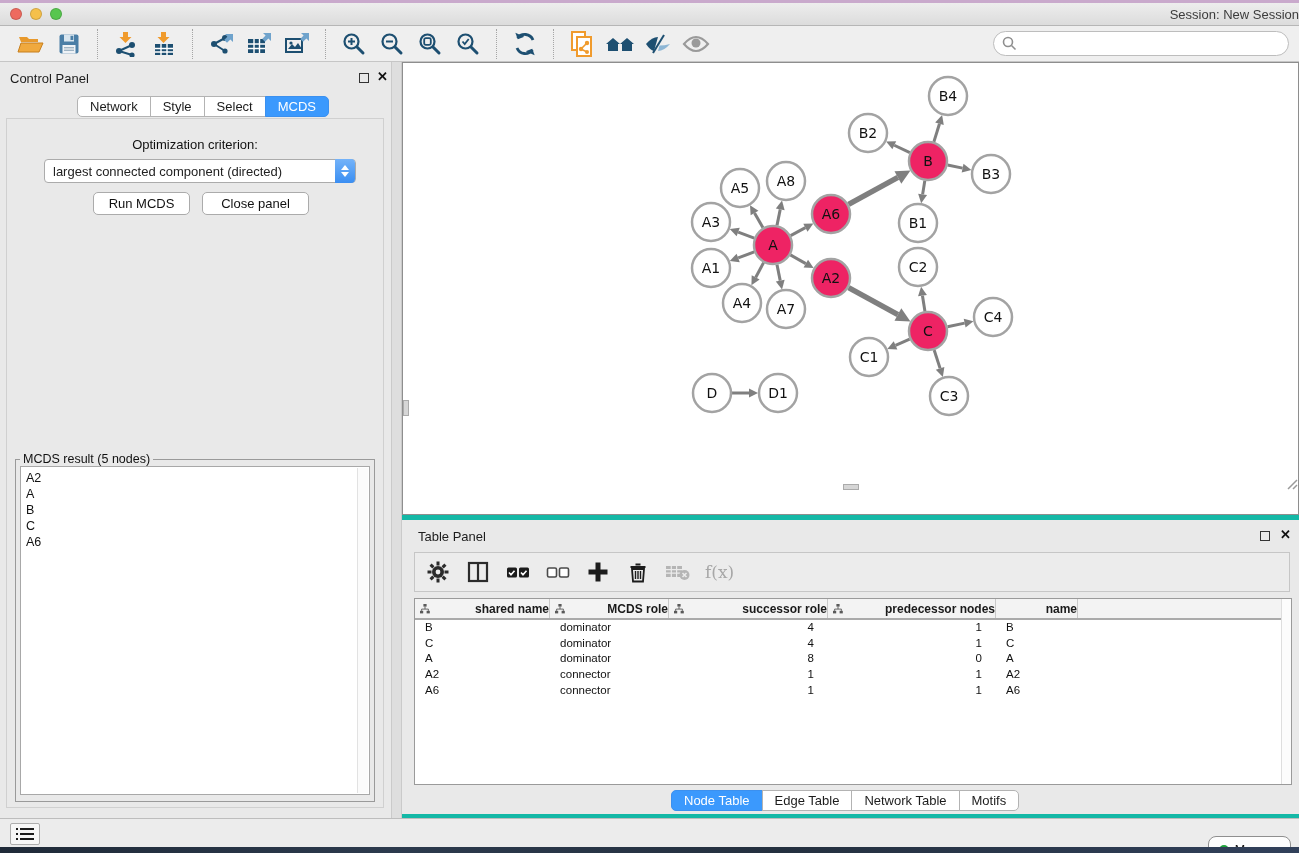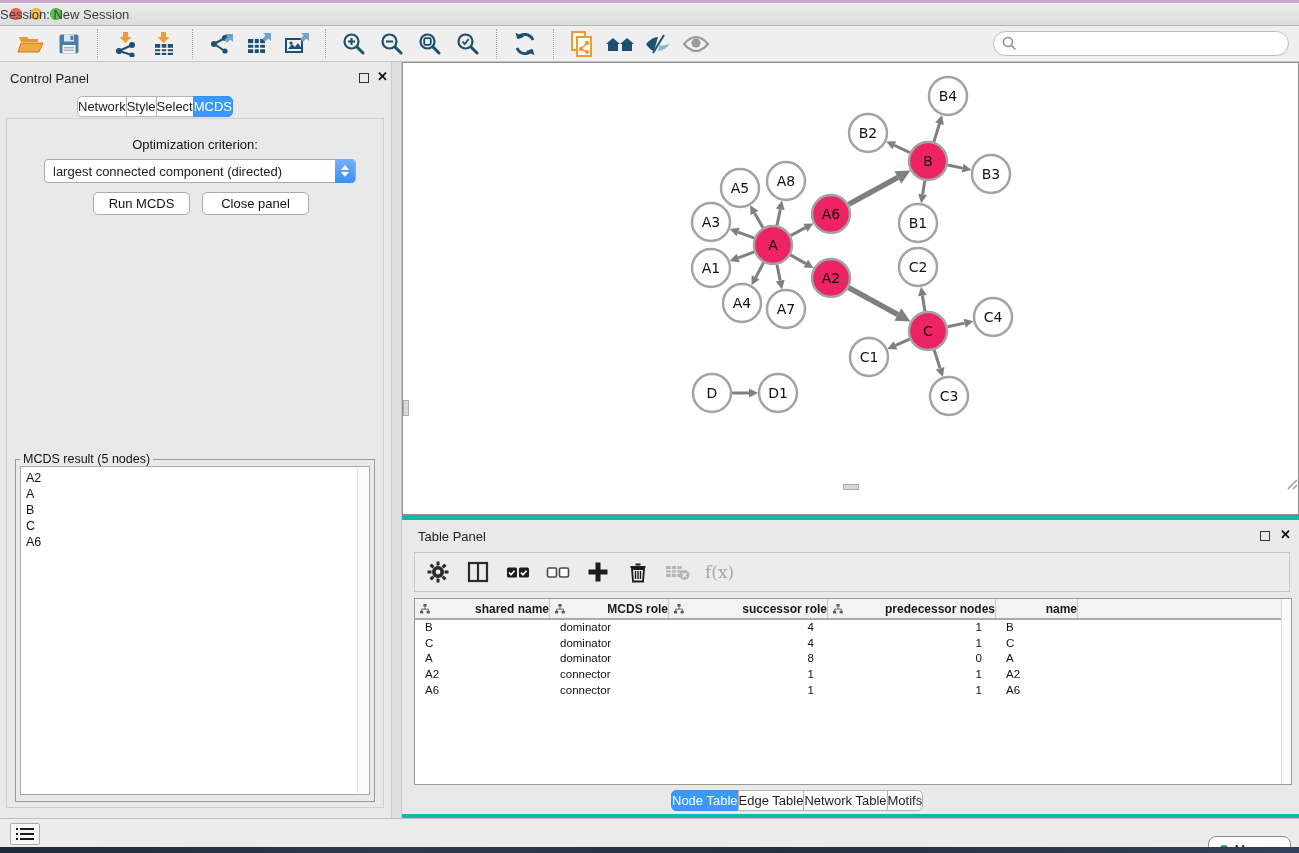--- a/index.html
+++ b/index.html
@@ -7,21 +7,21 @@
   body { font-family:"Liberation Sans", sans-serif; color:#222; }
   .app { position:relative; width:1299px; height:853px; background:#e4e4e4; overflow:hidden; }
 
   
   .top-strip { position:absolute; left:0; top:0; width:100%; height:3px; background:#c9a9cc; }
   .titlebar { position:absolute; left:0; top:3px; width:100%; height:23px;
     background:linear-gradient(#ededed,#dcdcdc); border-bottom:1px solid #b6b6b6; }
   .lights { position:absolute; left:10px; top:5px; display:flex; gap:8px; }
   .light { width:12px; height:12px; border-radius:50%; border:1px solid rgba(0,0,0,.15); }
   .light.red{background:#ee6a5f}.light.yellow{background:#f5c04b}.light.green{background:#58c64f}
-  .win-title { position:absolute; left:0; right:0; top:4px; text-align:left; font-size:13px; color:#3c3c3c; }
+  .win-title { position:absolute; left:0; right:0; top:4px; text-align:right; font-size:13px; color:#3c3c3c; }
 
   .toolbar { position:absolute; left:0; top:26px; width:100%; height:36px; background:#efefef;
     border-bottom:1px solid #c6c6c6; display:flex; align-items:center; padding-left:12px; }
   .tb-btn { width:38px; height:30px; display:flex; align-items:center; justify-content:center; }
   .tb-sep { height:30px; border-left:1px dotted #a5a5a5; margin:0 9px; }
   .search-wrap { margin-left:auto; margin-right:10px; width:296px; height:25px; background:#fff;
     border:1px solid #bdbdbd; border-radius:13px; display:flex; align-items:center; padding-left:8px; }
   .search-wrap input { border:none; outline:none; flex:1; font-size:13px; background:transparent; padding-left:5px; }
 
   
@@ -31,21 +31,21 @@
   .control-panel { position:absolute; left:0; top:0; width:391px; height:756px; background:#e9e9e9; }
   .gutter { position:absolute; left:391px; top:0; width:11px; height:756px; background:#dedede;
     border-left:1px solid #cacaca; border-right:1px solid #cacaca; }
   .panel-head { position:relative; height:30px; }
   .panel-title { position:absolute; left:10px; top:9px; font-size:13px; color:#1d1d1d; }
   .float-ico { position:absolute; width:10px; height:10px; border:1.5px solid #333; top:11px; }
   .close-ico { position:absolute; top:8px; font-size:13px; font-weight:bold; color:#111; line-height:14px; }
   .cp-float { left:359px; } .cp-close { left:377px; }
 
   .tabs-row { position:absolute; left:77px; top:34px; display:flex; }
-  .seg-tab { height:21px; padding:2px 0 0; background:#fff; border:1px solid #b3b3b3; font-size:13px;
+  .seg-tab { height:21px; padding:2px 12px 0; background:#fff; border:1px solid #b3b3b3; font-size:13px;
     color:#1c1c1c; margin-left:-1px; white-space:nowrap; }
   .seg-tab:first-child { border-radius:5px 0 0 5px; margin-left:0; }
   .seg-tab:last-child { border-radius:0 5px 5px 0; }
   .seg-tab.active { background:#3b99fd; border-color:#3b90ef; color:#fff; }
 
   .cp-inner { position:absolute; left:6px; width:378px; top:56px; height:690px;
     border:1px solid #d0d0d0; background:#e9e9e9; }
   .opt-label { position:absolute; left:0; right:0; top:18px; text-align:center; font-size:13px; color:#111; }
   .dropdown { position:absolute; left:37px; top:40px; width:312px; height:24px; background:#fff;
     border:1px solid #ababab; border-radius:4px; font-size:13px; display:flex; align-items:center;

